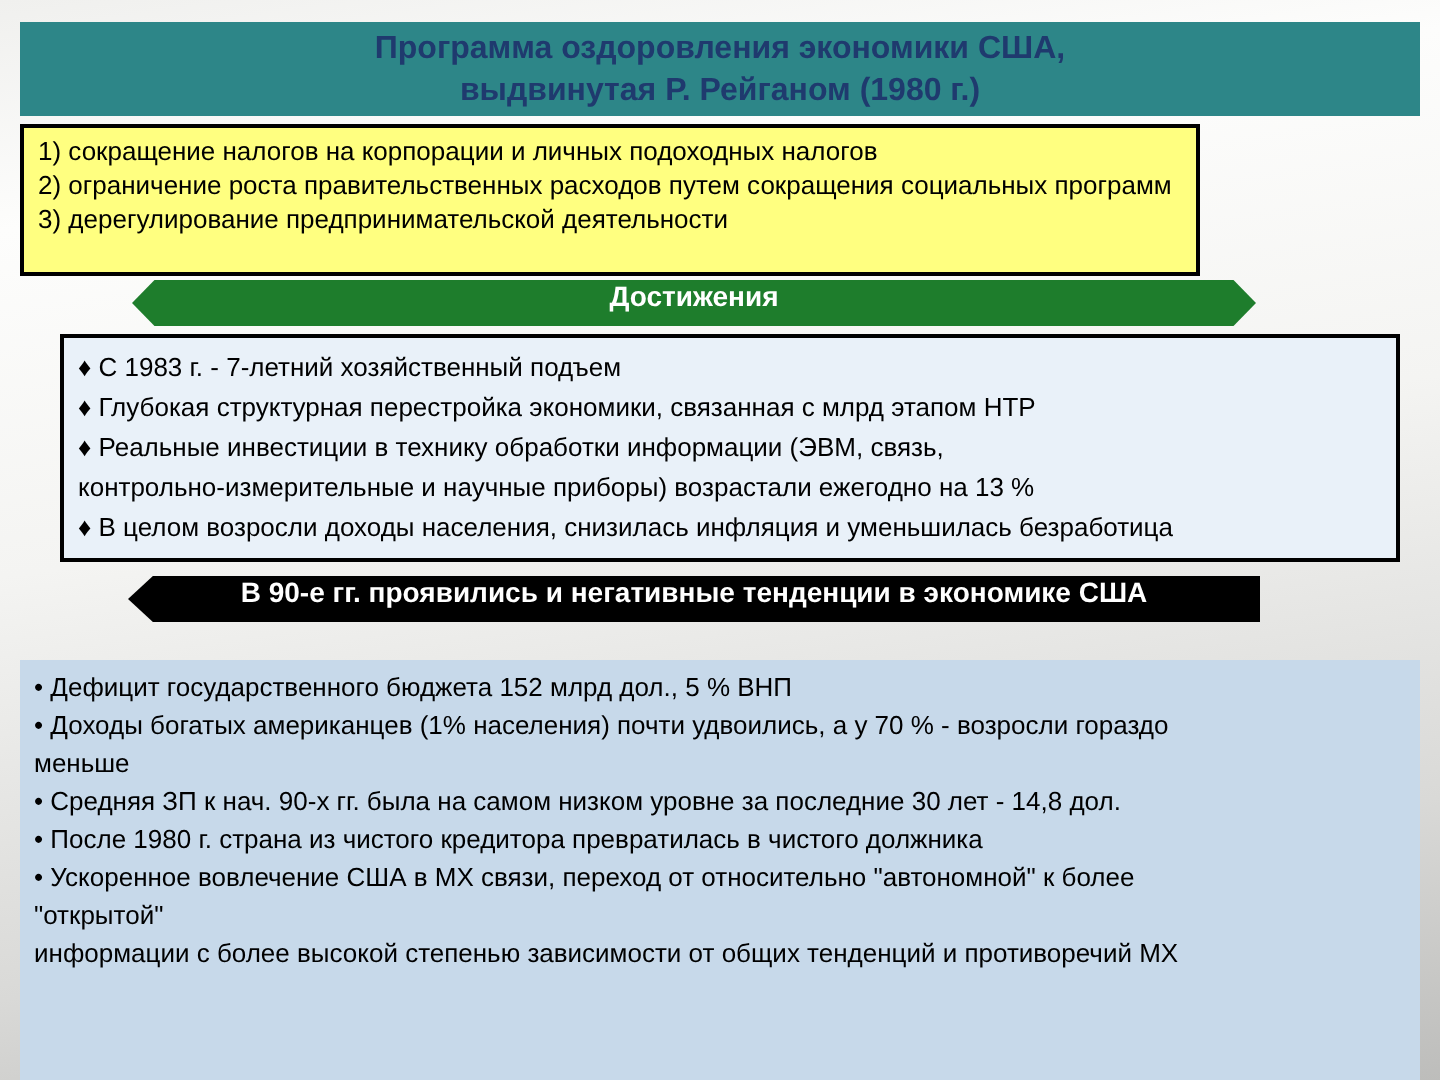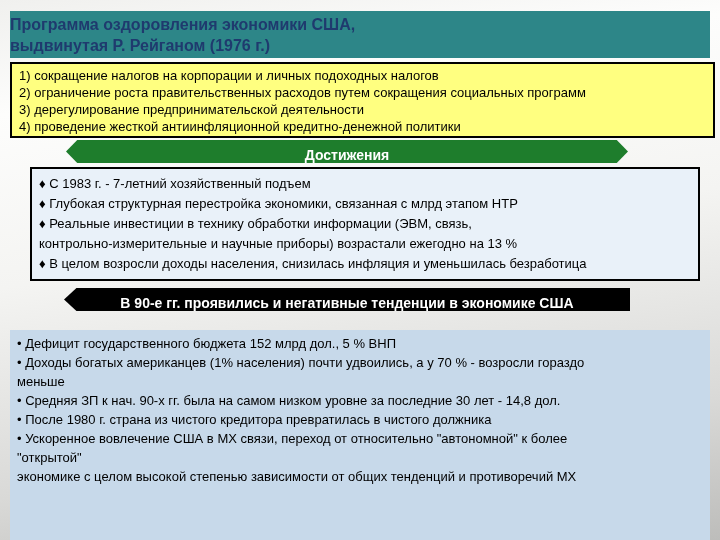--- a/index.html
+++ b/index.html
@@ -9,34 +9,34 @@
   .slide {
     position:relative; width:720px; height:540px; overflow:hidden;
     background: linear-gradient(172deg, #f0f0ee 0%, #fdfdfc 18%, #f4f4f2 45%, #d9d9d7 78%, #bdbdbb 100%);
   }
 
   .title-banner {
     position:absolute; left:10px; top:11px; width:700px; height:47px;
     background: var(--header-bg, #2d8688);
     color: var(--header-text, #1f3a6e);
     font-weight:bold; font-size:16px; line-height:21px;
-    text-align:left; padding-top:3px;
+    text-align:center; padding-top:3px;
   }
 
   .program-box {
-    position:absolute; left:10px; top:62px; width:705px; height:76px;
+    position:absolute; left:10px; top:62px; width:590px; height:76px;
     background: var(--program-bg, #ffff80);
     border:2px solid #000;
     padding:3px 7px; font-size:13px; line-height:17px;
   }
 
   .banner {
     position:absolute; height:23px;
     color:#fff; font-weight:bold; font-size:14px;
-    display:flex; align-items:flex-end; justify-content:center;
+    display:flex; align-items:flex-start; justify-content:center;
   }
   .achievements-banner {
     left:66px; top:140px; width:562px;
     background: var(--achievements-banner-bg, #1e7d2c);
     clip-path: polygon(0 50%, 2% 0, 98% 0, 100% 50%, 98% 100%, 2% 100%);
   }
   .negative-banner {
     left:64px; top:288px; width:566px;
     background: var(--negative-banner-bg, #000000);
     clip-path: polygon(0 50%, 2.2% 0, 100% 0, 100% 100%, 2.2% 100%);
@@ -57,28 +57,27 @@
 
   .item { white-space: pre-wrap; }
 </style>
 </head>
 <body>
 
 <div class="slide">
 
   <div class="title-banner">
     <div>Программа оздоровления экономики США,</div>
-    <div>выдвинутая Р. Рейганом (1976 г.)</div>
+    <div>выдвинутая Р. Рейганом (1980 г.)</div>
   </div>
 
   <div class="program-box">
     <div class="item">1) сокращение налогов на корпорации и личных подоходных налогов</div>
     <div class="item">2) ограничение роста правительственных расходов путем сокращения социальных программ</div>
     <div class="item">3) дерегулирование предпринимательской деятельности</div>
-    <div class="item">4) проведение жесткой антиинфляционной кредитно-денежной политики</div>
   </div>
 
   <div class="banner achievements-banner">
     <span>Достижения</span>
   </div>
 
   <div class="achievements-box">
     <div class="item">♦ С 1983 г. - 7-летний хозяйственный подъем</div>
     <div class="item">♦ Глубокая структурная перестройка экономики, связанная с млрд этапом НТР</div>
     <div class="item">♦ Реальные инвестиции в технику обработки информации (ЭВМ, связь,
@@ -91,16 +90,16 @@
   </div>
 
   <div class="negative-box">
     <div class="item">• Дефицит государственного бюджета 152 млрд дол., 5 % ВНП</div>
     <div class="item">• Доходы богатых американцев (1% населения) почти удвоились, а у 70 % - возросли гораздо
 меньше</div>
     <div class="item">• Средняя ЗП к нач. 90-х гг. была на самом низком уровне за последние 30 лет - 14,8 дол.</div>
     <div class="item">• После 1980 г. страна из чистого кредитора превратилась в чистого должника</div>
     <div class="item">• Ускоренное вовлечение США в МХ связи, переход от относительно "автономной" к более
 "открытой"
-экономике с целом высокой степенью зависимости от общих тенденций и противоречий МХ</div>
+информации с более высокой степенью зависимости от общих тенденций и противоречий МХ</div>
   </div>
 
 </div>
 
 </body></html>

